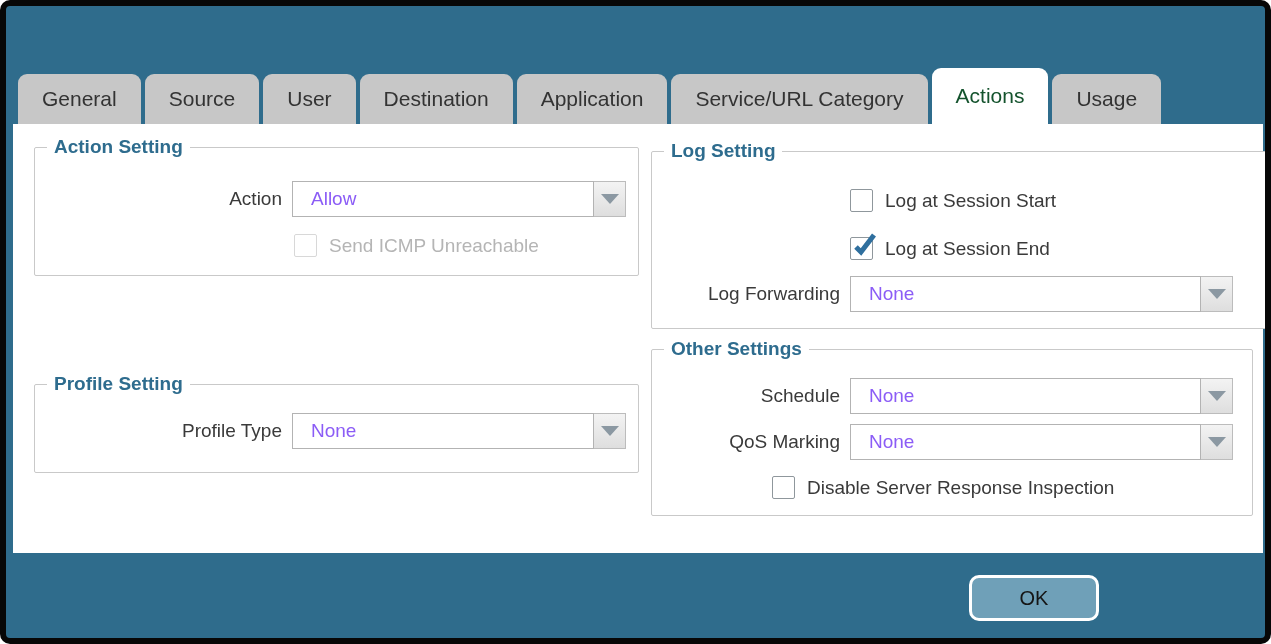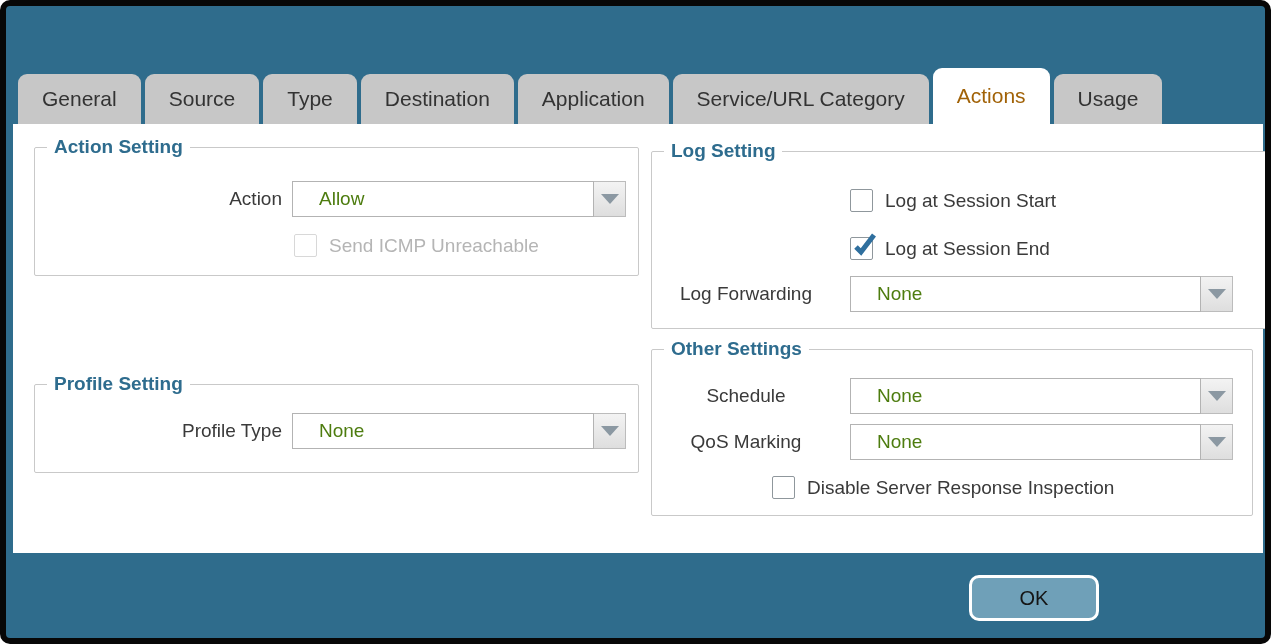--- a/index.html
+++ b/index.html
@@ -26,41 +26,41 @@
   .help .inner{width:20px; height:20px; border-radius:50%;
         background:radial-gradient(circle at 35% 28%, #6cb4e4 0%, #2d74ab 55%, #1c5a8c 100%);
         display:flex; align-items:center; justify-content:center;}
   .help .q{color:#ffffff; font-size:14px; font-weight:bold; line-height:1;}
 
   
   .tabs{position:absolute; left:12px; top:62px; height:56px; display:flex; align-items:flex-end; gap:4px;}
   .tab{height:50px; background:var(--tab-inactive); color:var(--tab-text);
        border-radius:9px 9px 0 0; padding:0 24px; font-size:21px;
        display:flex; align-items:center; justify-content:center; cursor:pointer; white-space:nowrap;}
-  .tab.active{height:56px; background:#ffffff; color:#a16207; z-index:3;}
+  .tab.active{height:56px; background:#ffffff; color:#14532d; z-index:3;}
 
   
   .content{position:absolute; left:7px; top:118px; width:1250px; height:429px; background:var(--content-bg);}
 
   .fs{position:absolute; border:1px solid var(--group-border); border-radius:2px; background:#fff;}
   .fs-legend{position:absolute; top:-12px; left:12px; background:#fff; padding:0 7px;
              font-size:19px; font-weight:bold; color:var(--legend-text); white-space:nowrap;}
   .fs-action {left:21px;  top:23px;  width:605px; height:129px;}
   .fs-log    {left:638px; top:27px;  width:694px; height:178px;}
   .fs-profile{left:21px;  top:260px; width:605px; height:89px;}
   .fs-other  {left:638px; top:225px; width:602px; height:167px;}
 
   .form-row{display:flex; align-items:center;}
   .form-label{text-align:right; padding-right:10px; font-size:19px; color:#3a3a3a; white-space:nowrap;}
   .lbl-narrow{width:257px;}
-  .lbl-wide{width:198px;text-align:center;}
+  .lbl-wide{width:198px;}
 
   .dropdown{display:flex; height:36px; cursor:pointer;}
   .dd-value{background:#fff; border:1px solid var(--field-border);
-            font-size:19px; color:#4d7c0f; padding-left:26px; display:flex; align-items:center;}
+            font-size:19px; color:#8b5cf6; padding-left:18px; display:flex; align-items:center;}
   .dd-value.w-left{width:302px;}
   .dd-value.w-right{width:351px;}
   .dd-btn{width:32px; border:1px solid #bcbcbc; border-left:none;
           background:linear-gradient(#f3f3f3,#dedede);
           display:flex; align-items:center; justify-content:center; cursor:pointer;}
   .tri{width:0; height:0; border-left:9px solid transparent; border-right:9px solid transparent;
        border-top:10px solid var(--tri);}
 
   .chk-row{display:flex; align-items:flex-end;}
   .checkbox{width:23px; height:23px; background:#fff; border:1px solid #8f979c;
@@ -78,21 +78,21 @@
 </style>
 </head>
 <body>
 
 <div class="frame">
 
 
   <div class="tabs">
     <div class="tab">General</div>
     <div class="tab">Source</div>
-    <div class="tab">Type</div>
+    <div class="tab">User</div>
     <div class="tab">Destination</div>
     <div class="tab">Application</div>
     <div class="tab">Service/URL Category</div>
     <div class="tab active">Actions</div>
     <div class="tab">Usage</div>
   </div>
 
   <div class="content">
 
     <div class="fs fs-action">

